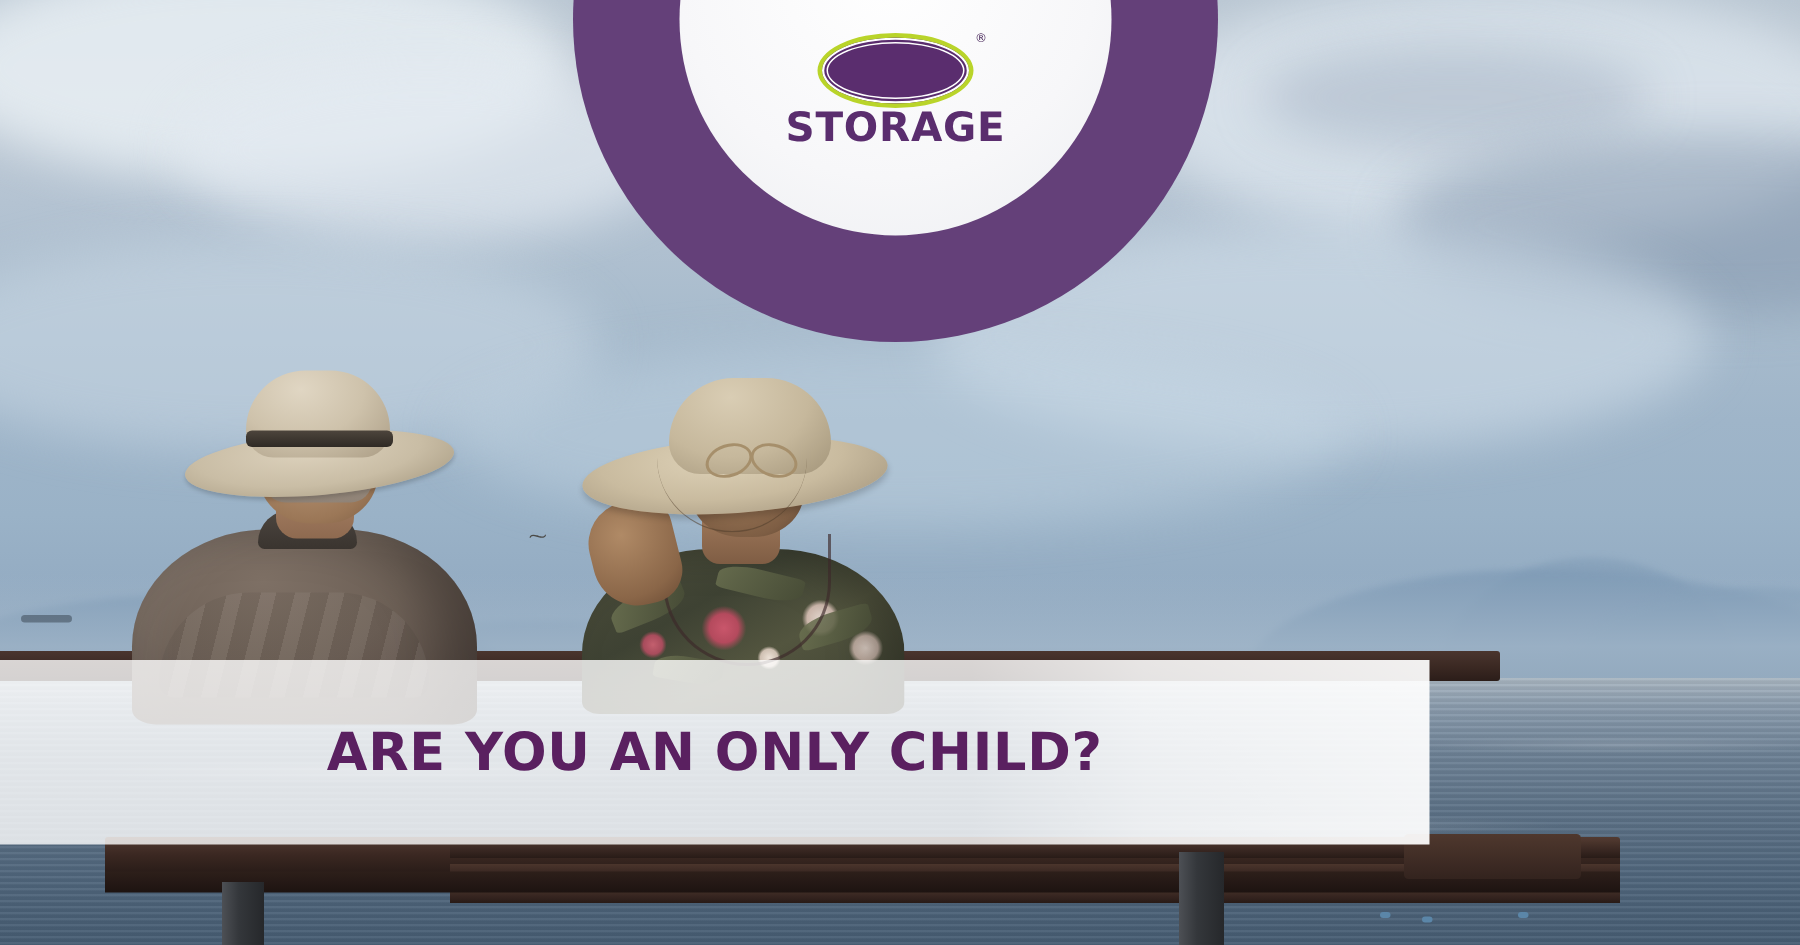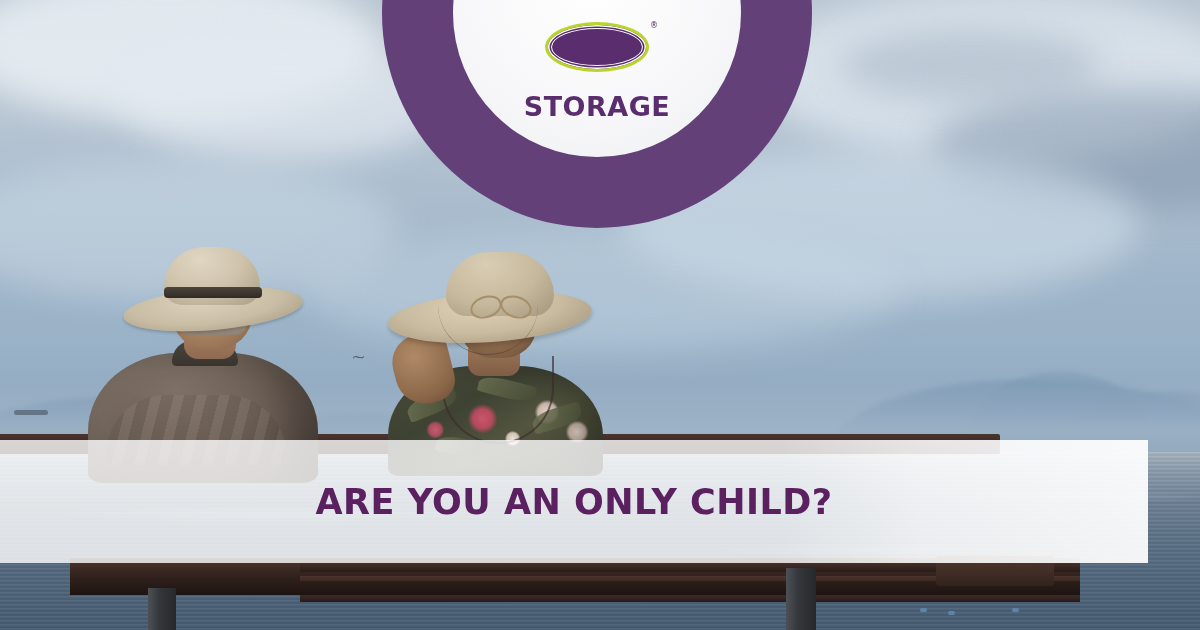--- a/index.html
+++ b/index.html
@@ -396,34 +396,34 @@
     z-index: 2;
   }
   .logo-reg {
     position: absolute;
     right: -12px; top: -4px;
     font-size: 8px;
     color: #4a2a5c;
     font-family: "DejaVu Sans", sans-serif;
   }
   .logo-word {
-    margin-top: 21px;
+    margin-top: 0;
     font-family: "DejaVu Sans", sans-serif;
     font-weight: bold;
     font-size: 27px;
     letter-spacing: 0.5px;
     color: #5a2d6e;
     line-height: 1;
   }
 
   
   .banner {
     position: absolute;
     left: 0; top: 440px;
-    width: 1148px; height: 123px;
+    width: 953px; height: 123px;
     background: linear-gradient(90deg,
       rgba(255,255,255,.80) 0%,
       rgba(255,255,255,.80) 68%,
       rgba(255,255,255,.88) 80%,
       rgba(255,255,255,.93) 100%);
     display: flex;
     align-items: center;
     justify-content: center;
   }
   .banner-title {

